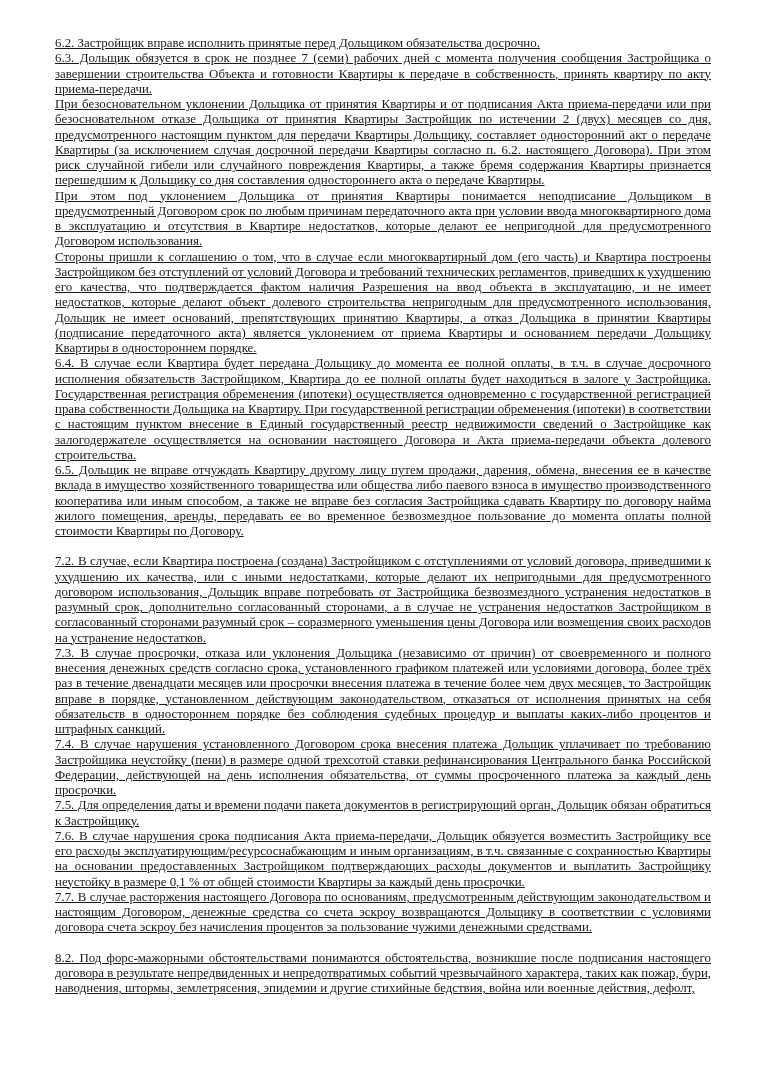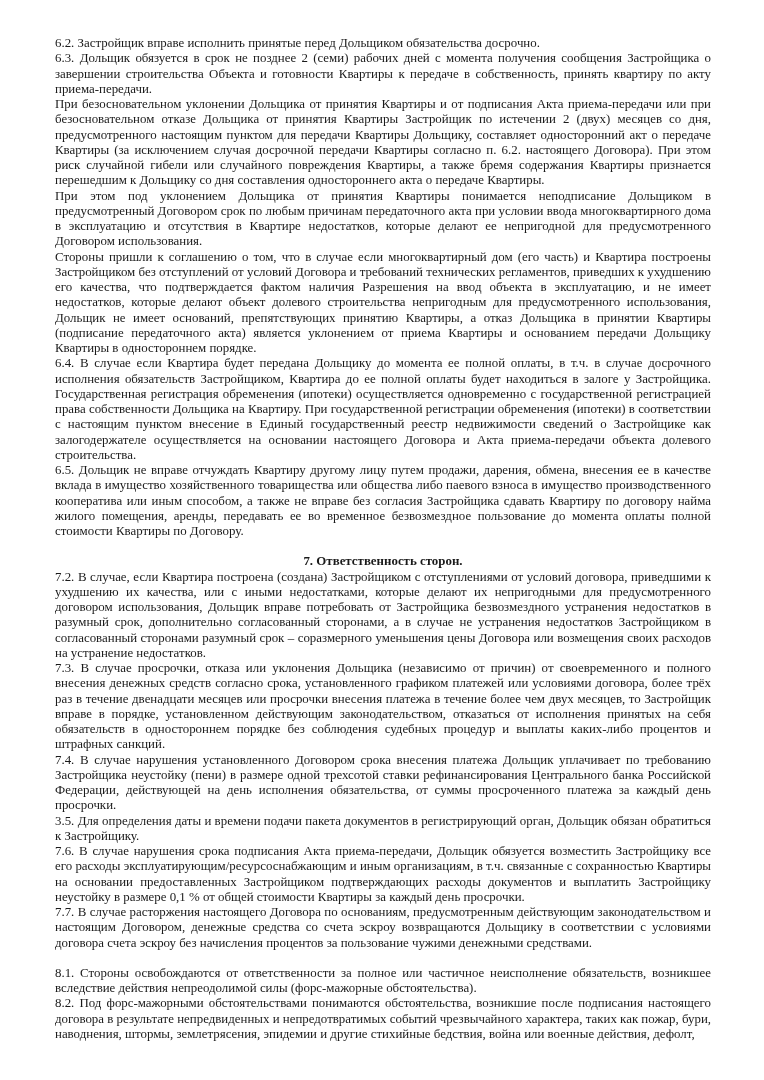--- a/index.html
+++ b/index.html
@@ -2,44 +2,42 @@
 <html><head>
   <meta charset="utf-8">
   <style>
     html, body { margin: 0; padding: 0; background: #ffffff; }
     body { width: 764px; height: 1080px; overflow: hidden; position: relative; }
     .page {
       position: absolute; left: 55px; top: 36px; width: 656px;
       font-family: "Liberation Serif", serif; font-size: 12.9px; line-height: 15.25px;
       color: #1a1a1a;
     }
-    .p { margin: 0; text-align: justify; text-align-last: left; }
+    .p { margin: 0; text-align: justify; text-align-last: left; text-decoration: underline; }
     .h {
       margin: 0; text-align: center; font-weight: bold;
     }
     .gap { height: 15px; }
   </style>
 </head>
 <body>
 
 <div class="page">
   <p class="p">6.2. Застройщик вправе исполнить принятые перед Дольщиком обязательства досрочно.</p>
-  <p class="p">6.3. Дольщик обязуется в срок не позднее 2 (семи) рабочих дней с момента получения сообщения Застройщика о завершении строительства Объекта и готовности Квартиры к передаче в собственность, принять квартиру по акту приема-передачи.</p>
+  <p class="p">6.3. Дольщик обязуется в срок не позднее 7 (семи) рабочих дней с момента получения сообщения Застройщика о завершении строительства Объекта и готовности Квартиры к передаче в собственность, принять квартиру по акту приема-передачи.</p>
   <p class="p">При безосновательном уклонении Дольщика от принятия Квартиры и от подписания Акта приема-передачи или при безосновательном отказе Дольщика от принятия Квартиры Застройщик по истечении 2 (двух) месяцев со дня, предусмотренного настоящим пунктом для передачи Квартиры Дольщику, составляет односторонний акт о передаче Квартиры (за исключением случая досрочной передачи Квартиры согласно п. 6.2. настоящего Договора). При этом риск случайной гибели или случайного повреждения Квартиры, а также бремя содержания Квартиры признается перешедшим к Дольщику со дня составления одностороннего акта о передаче Квартиры.</p>
   <p class="p">При этом под уклонением Дольщика от принятия Квартиры понимается неподписание Дольщиком в предусмотренный Договором срок по любым причинам передаточного акта при условии ввода многоквартирного дома в эксплуатацию и отсутствия в Квартире недостатков, которые делают ее непригодной для предусмотренного Договором использования.</p>
   <p class="p">Стороны пришли к соглашению о том, что в случае если многоквартирный дом (его часть) и Квартира построены Застройщиком без отступлений от условий Договора и требований технических регламентов, приведших к ухудшению его качества, что подтверждается фактом наличия Разрешения на ввод объекта в эксплуатацию, и не имеет недостатков, которые делают объект долевого строительства непригодным для предусмотренного использования, Дольщик не имеет оснований, препятствующих принятию Квартиры, а отказ Дольщика  в принятии Квартиры (подписание передаточного акта) является уклонением от приема Квартиры и основанием передачи Дольщику Квартиры в одностороннем порядке.</p>
   <p class="p">6.4. В случае если Квартира будет передана Дольщику до момента ее полной оплаты, в т.ч. в случае досрочного исполнения обязательств Застройщиком, Квартира до ее полной оплаты будет находиться в залоге у Застройщика. Государственная регистрация обременения (ипотеки) осуществляется одновременно с государственной регистрацией права собственности Дольщика на Квартиру. При государственной регистрации обременения (ипотеки) в соответствии с настоящим пунктом внесение в Единый государственный реестр недвижимости сведений о Застройщике как залогодержателе осуществляется на основании настоящего Договора и Акта приема-передачи объекта долевого строительства.</p>
   <p class="p">6.5. Дольщик не вправе отчуждать Квартиру другому лицу путем продажи, дарения, обмена, внесения ее в качестве вклада в имущество хозяйственного товарищества или общества либо паевого взноса в имущество производственного кооператива или иным способом, а также не вправе без согласия Застройщика сдавать Квартиру по договору найма жилого помещения, аренды, передавать ее во временное безвозмездное пользование до момента оплаты полной стоимости Квартиры по Договору.</p>
 
   <div class="gap"></div>
-  <p class="h">7. Ответственность сторон.</p>
   <p class="p">7.2. В случае, если Квартира построена (создана) Застройщиком с отступлениями от условий договора, приведшими к ухудшению их качества, или с иными недостатками, которые делают их непригодными для предусмотренного договором использования, Дольщик вправе потребовать от Застройщика безвозмездного устранения недостатков в разумный срок, дополнительно согласованный сторонами, а в случае не устранения недостатков Застройщиком в согласованный сторонами разумный срок – соразмерного уменьшения цены Договора или возмещения своих расходов на устранение недостатков.</p>
   <p class="p">7.3. В случае просрочки, отказа или уклонения Дольщика  (независимо от причин) от своевременного и полного внесения денежных средств согласно срока, установленного графиком платежей или условиями договора, более трёх раз в течение двенадцати месяцев или просрочки внесения платежа в течение более чем двух месяцев, то Застройщик вправе в порядке, установленном действующим законодательством, отказаться от исполнения принятых на себя обязательств в одностороннем порядке без соблюдения судебных процедур и выплаты каких-либо процентов и штрафных санкций.</p>
   <p class="p">7.4. В случае нарушения установленного Договором срока внесения платежа Дольщик уплачивает по требованию Застройщика неустойку (пени) в размере одной трехсотой ставки рефинансирования Центрального банка Российской Федерации, действующей на день исполнения обязательства, от суммы просроченного платежа за каждый день просрочки.</p>
-  <p class="p">3.5. Для определения даты и времени подачи пакета документов в регистрирующий орган, Дольщик обязан обратиться к Застройщику.</p>
+  <p class="p">7.5. Для определения даты и времени подачи пакета документов в регистрирующий орган, Дольщик обязан обратиться к Застройщику.</p>
   <p class="p">7.6. В случае нарушения срока подписания Акта приема-передачи, Дольщик обязуется возместить Застройщику все его расходы эксплуатирующим/ресурсоснабжающим и иным организациям, в т.ч. связанные с сохранностью Квартиры на основании предоставленных Застройщиком подтверждающих расходы документов и выплатить Застройщику неустойку в размере 0,1 % от общей стоимости Квартиры за каждый день просрочки.</p>
   <p class="p">7.7. В случае расторжения настоящего Договора по основаниям, предусмотренным действующим законодательством и настоящим Договором, денежные средства со счета эскроу возвращаются Дольщику в соответствии с условиями договора счета эскроу без начисления процентов за пользование чужими денежными средствами.</p>
 
   <div class="gap"></div>
-  <p class="p">8.1. Стороны освобождаются от ответственности за полное или частичное неисполнение обязательств, возникшее вследствие действия непреодолимой силы (форс-мажорные обстоятельства).</p>
   <p class="p">8.2. Под форс-мажорными обстоятельствами понимаются обстоятельства, возникшие после подписания настоящего договора в результате непредвиденных и непредотвратимых событий чрезвычайного характера, таких как пожар, бури, наводнения, штормы, землетрясения, эпидемии и другие стихийные бедствия, война или военные действия, дефолт,</p>
 
 </div>
 
 </body></html>

